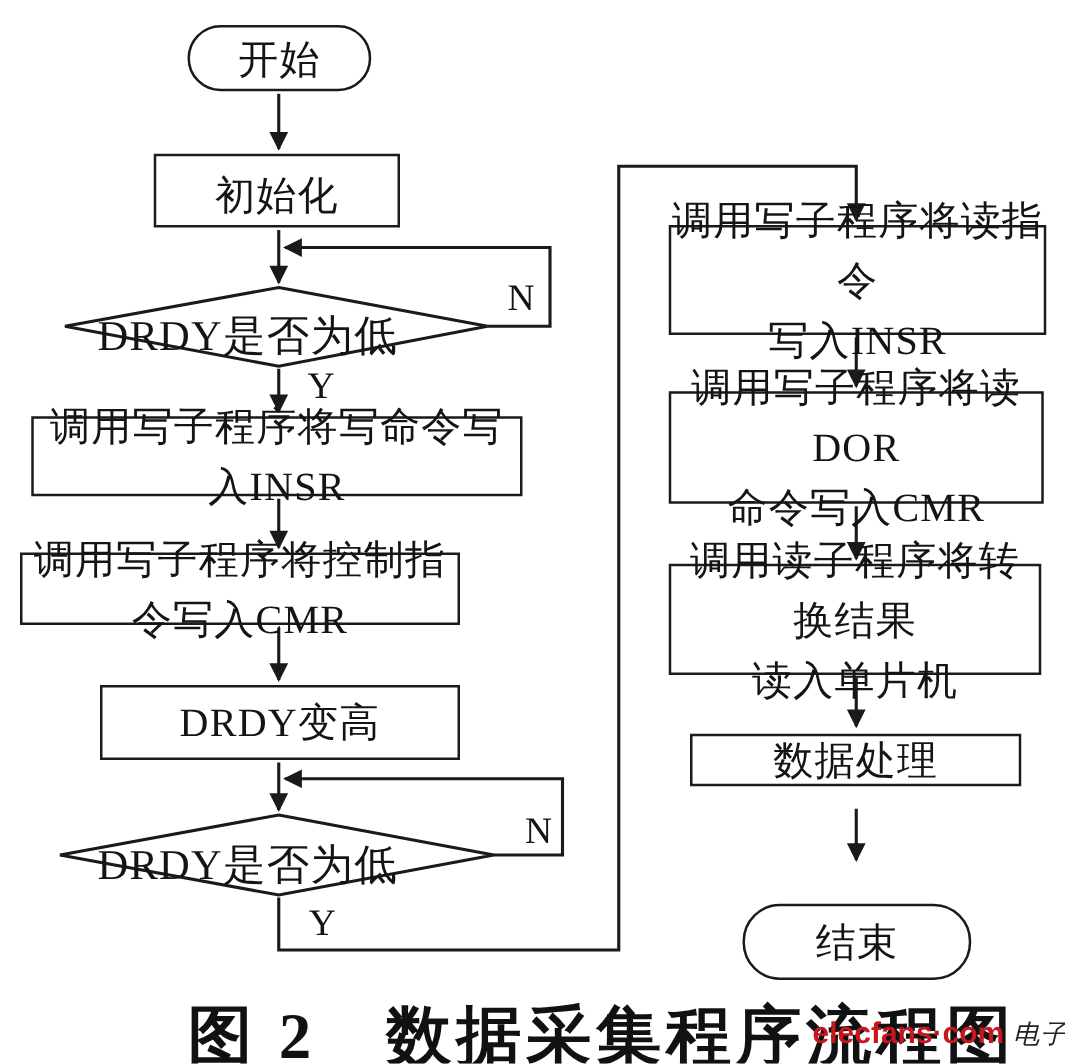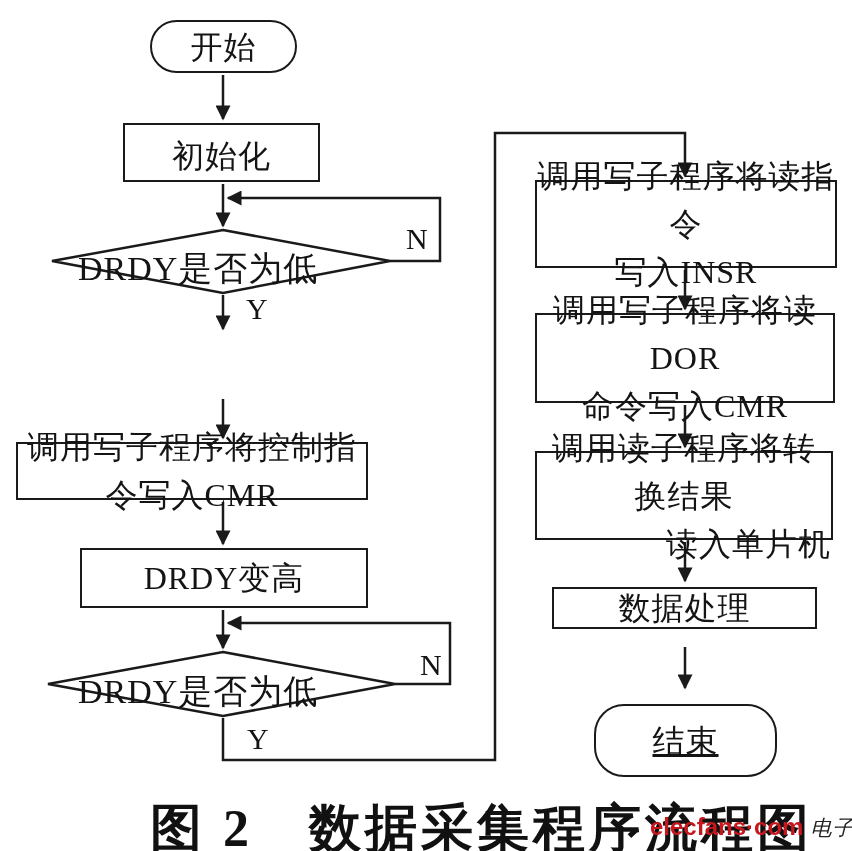--- a/index.html
+++ b/index.html
@@ -75,20 +75,23 @@
 
   <div class="node" style="left:123px; top:123px; width:197px; height:59px;justify-content:flex-end;">
     <span>初始化</span>
   </div>
 
   <div class="dlabel" style="left:78px; top:246px; width:290px;">DRDY是否为低</div>
 
   <div class="branch" style="left:406px; top:222px;">N</div>
   <div class="branch" style="left:246px; top:292px;">Y</div>
 
+  <div class="node" style="left:25px; top:333px; width:393px; height:64px;">
+    <span>调用写子程序将写命令写入INSR</span>
+  </div>
 
   <div class="node" style="left:16px; top:442px; width:352px; height:58px;">
     <span>调用写子程序将控制指令写入CMR</span>
   </div>
 
   <div class="node" style="left:80px; top:548px; width:288px; height:60px;">
     <span>DRDY变高</span>
   </div>
 
   <div class="dlabel" style="left:78px; top:669px; width:290px;">DRDY是否为低</div>
@@ -99,30 +102,30 @@
   <div class="node" style="left:535px; top:180px; width:302px; height:88px;">
     <span>调用写子程序将读指令</span>
     <span>写入INSR</span>
   </div>
 
   <div class="node" style="left:535px; top:313px; width:300px; height:90px;">
     <span>调用写子程序将读DOR</span>
     <span>命令写入CMR</span>
   </div>
 
-  <div class="node" style="left:535px; top:451px; width:298px; height:89px;align-items:flex-end;">
+  <div class="node" style="left:535px; top:451px; width:298px; height:89px;">
     <span>调用读子程序将转换结果</span>
     <span>读入单片机</span>
   </div>
 
   <div class="node" style="left:552px; top:587px; width:265px; height:42px;">
     <span>数据处理</span>
   </div>
 
-  <div class="node terminal" style="left:594px; top:704px; width:183px; height:73px;text-decoration:underline;">
+  <div class="node terminal" style="left:594px; top:723px; width:183px; height:61px;">
     <span>结束</span>
   </div>
 
   <div class="caption">图 2　数据采集程序流程图</div>
 
   <div class="watermark">
     <span class="wm-brand">elecfans·com</span>
     <span class="wm-suffix">电子发烧友</span>
   </div>
 

